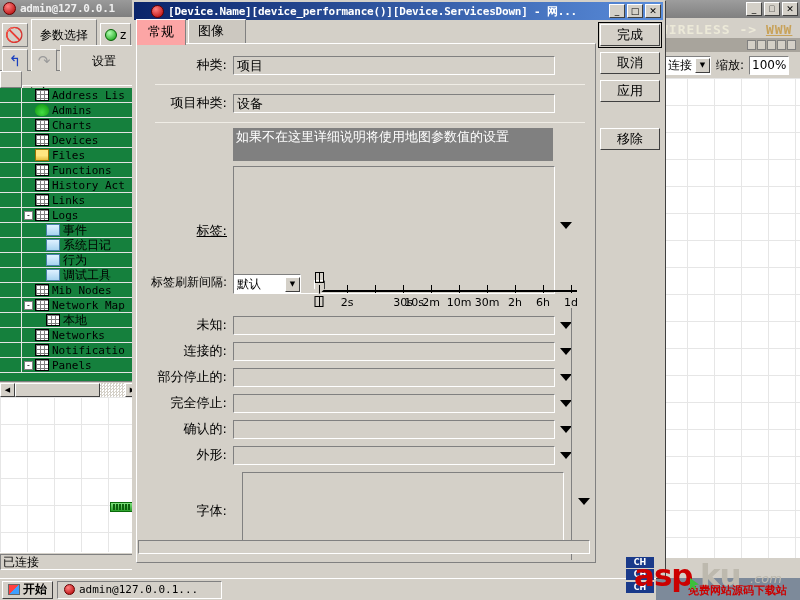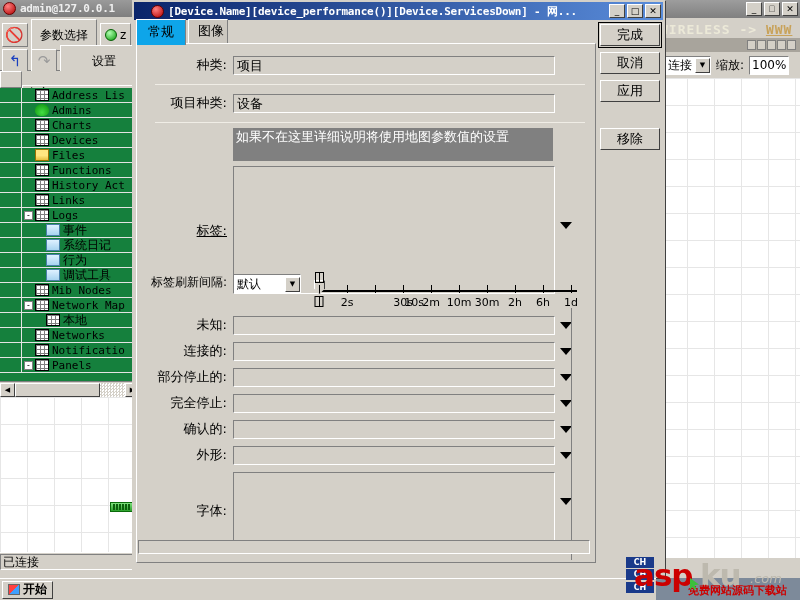--- a/index.html
+++ b/index.html
@@ -228,24 +228,24 @@
   }
   #dlg-win-btns { display:flex; gap:2px; padding-right:2px; }
   #dlg-tabs {
     position:absolute;left:2px;top:20px;width:460px;height:22px;
     display:flex;align-items:flex-end;
   }
   .tab {
     background:#d4d0c8;
     border:1px solid;border-color:#fff #808080 #808080 #fff;
     border-bottom:none;
-    font-size:13px;padding:2px 3px 3px 9px;
+    font-size:13px;padding:2px 21px 3px 9px;
   }
   .tab.active {
-    background:#0ea5e9;
+    background:#fca5a5;
     position:relative;z-index:2;padding:3px 11px 4px 11px;
     border-color:#fff #808080 transparent #fff;
     margin-bottom:-1px;
   }
   .tab.inactive { margin-left:2px; margin-bottom:1px; background:#ccc8c0;}
   #dlg-body {
     position:absolute;left:2px;top:41px;width:460px;height:520px;
     background:#d4d0c8;
     border:1px solid;border-color:#fff #808080 #808080 #fff;
     overflow:hidden;
@@ -698,21 +698,21 @@
         </div>
     </div>
     <div class="frow" style="left:0;top:376px;width:458px;">
       <div class="flabel">确认的:</div>
       <div class="finput" style="width:322px;"></div>
       <div style="width:22px;display:flex;align-items:center;justify-content:center;height:19px;">
           <span class="tri-down"></span>
         </div>
     </div>
 
-    <div class="frow" style="left:0;top:428px;width:458px;">
+    <div class="frow" style="left:0;top:428px;width:458px;justify-content:space-between;">
       <div class="flabel" style="padding-top:30px;">字体:</div>
       <div class="finput" style="width:322px;height:72px;"></div>
       <div style="width:22px;display:flex;align-items:flex-start;justify-content:center;padding-top:26px;">
           <span class="tri-down"></span>
         </div>
     </div>
 
     <div class="sep-v" style="left:434px;top:264px;height:252px;"></div>
   </div>
 
@@ -723,20 +723,24 @@
     <div class="dlg-btn">取消</div>
     <div class="dlg-btn">应用</div>
     <div class="dlg-btn" style="margin-top:26px;">移除</div>
   </div>
 </div>
 
 <div id="taskbar">
   <div id="start-btn">
     <span class="flag"></span>
     <span>开始</span>
+  </div>
+  <div id="task-item">
+    <span class="task-ball"></span>
+    <span>admin@127.0.0.1...</span>
   </div>
 </div>
 
 <div id="watermark">
   <div class="wm-ch" style="top:0px;">CH</div>
   <div class="wm-ch" style="top:12px;">CH</div>
   <div class="wm-ch" style="top:25px;">CH</div>
   <div id="wm-asp">asp</div>
   <div id="wm-ku">ku</div>
   <div id="wm-com">.com</div>

